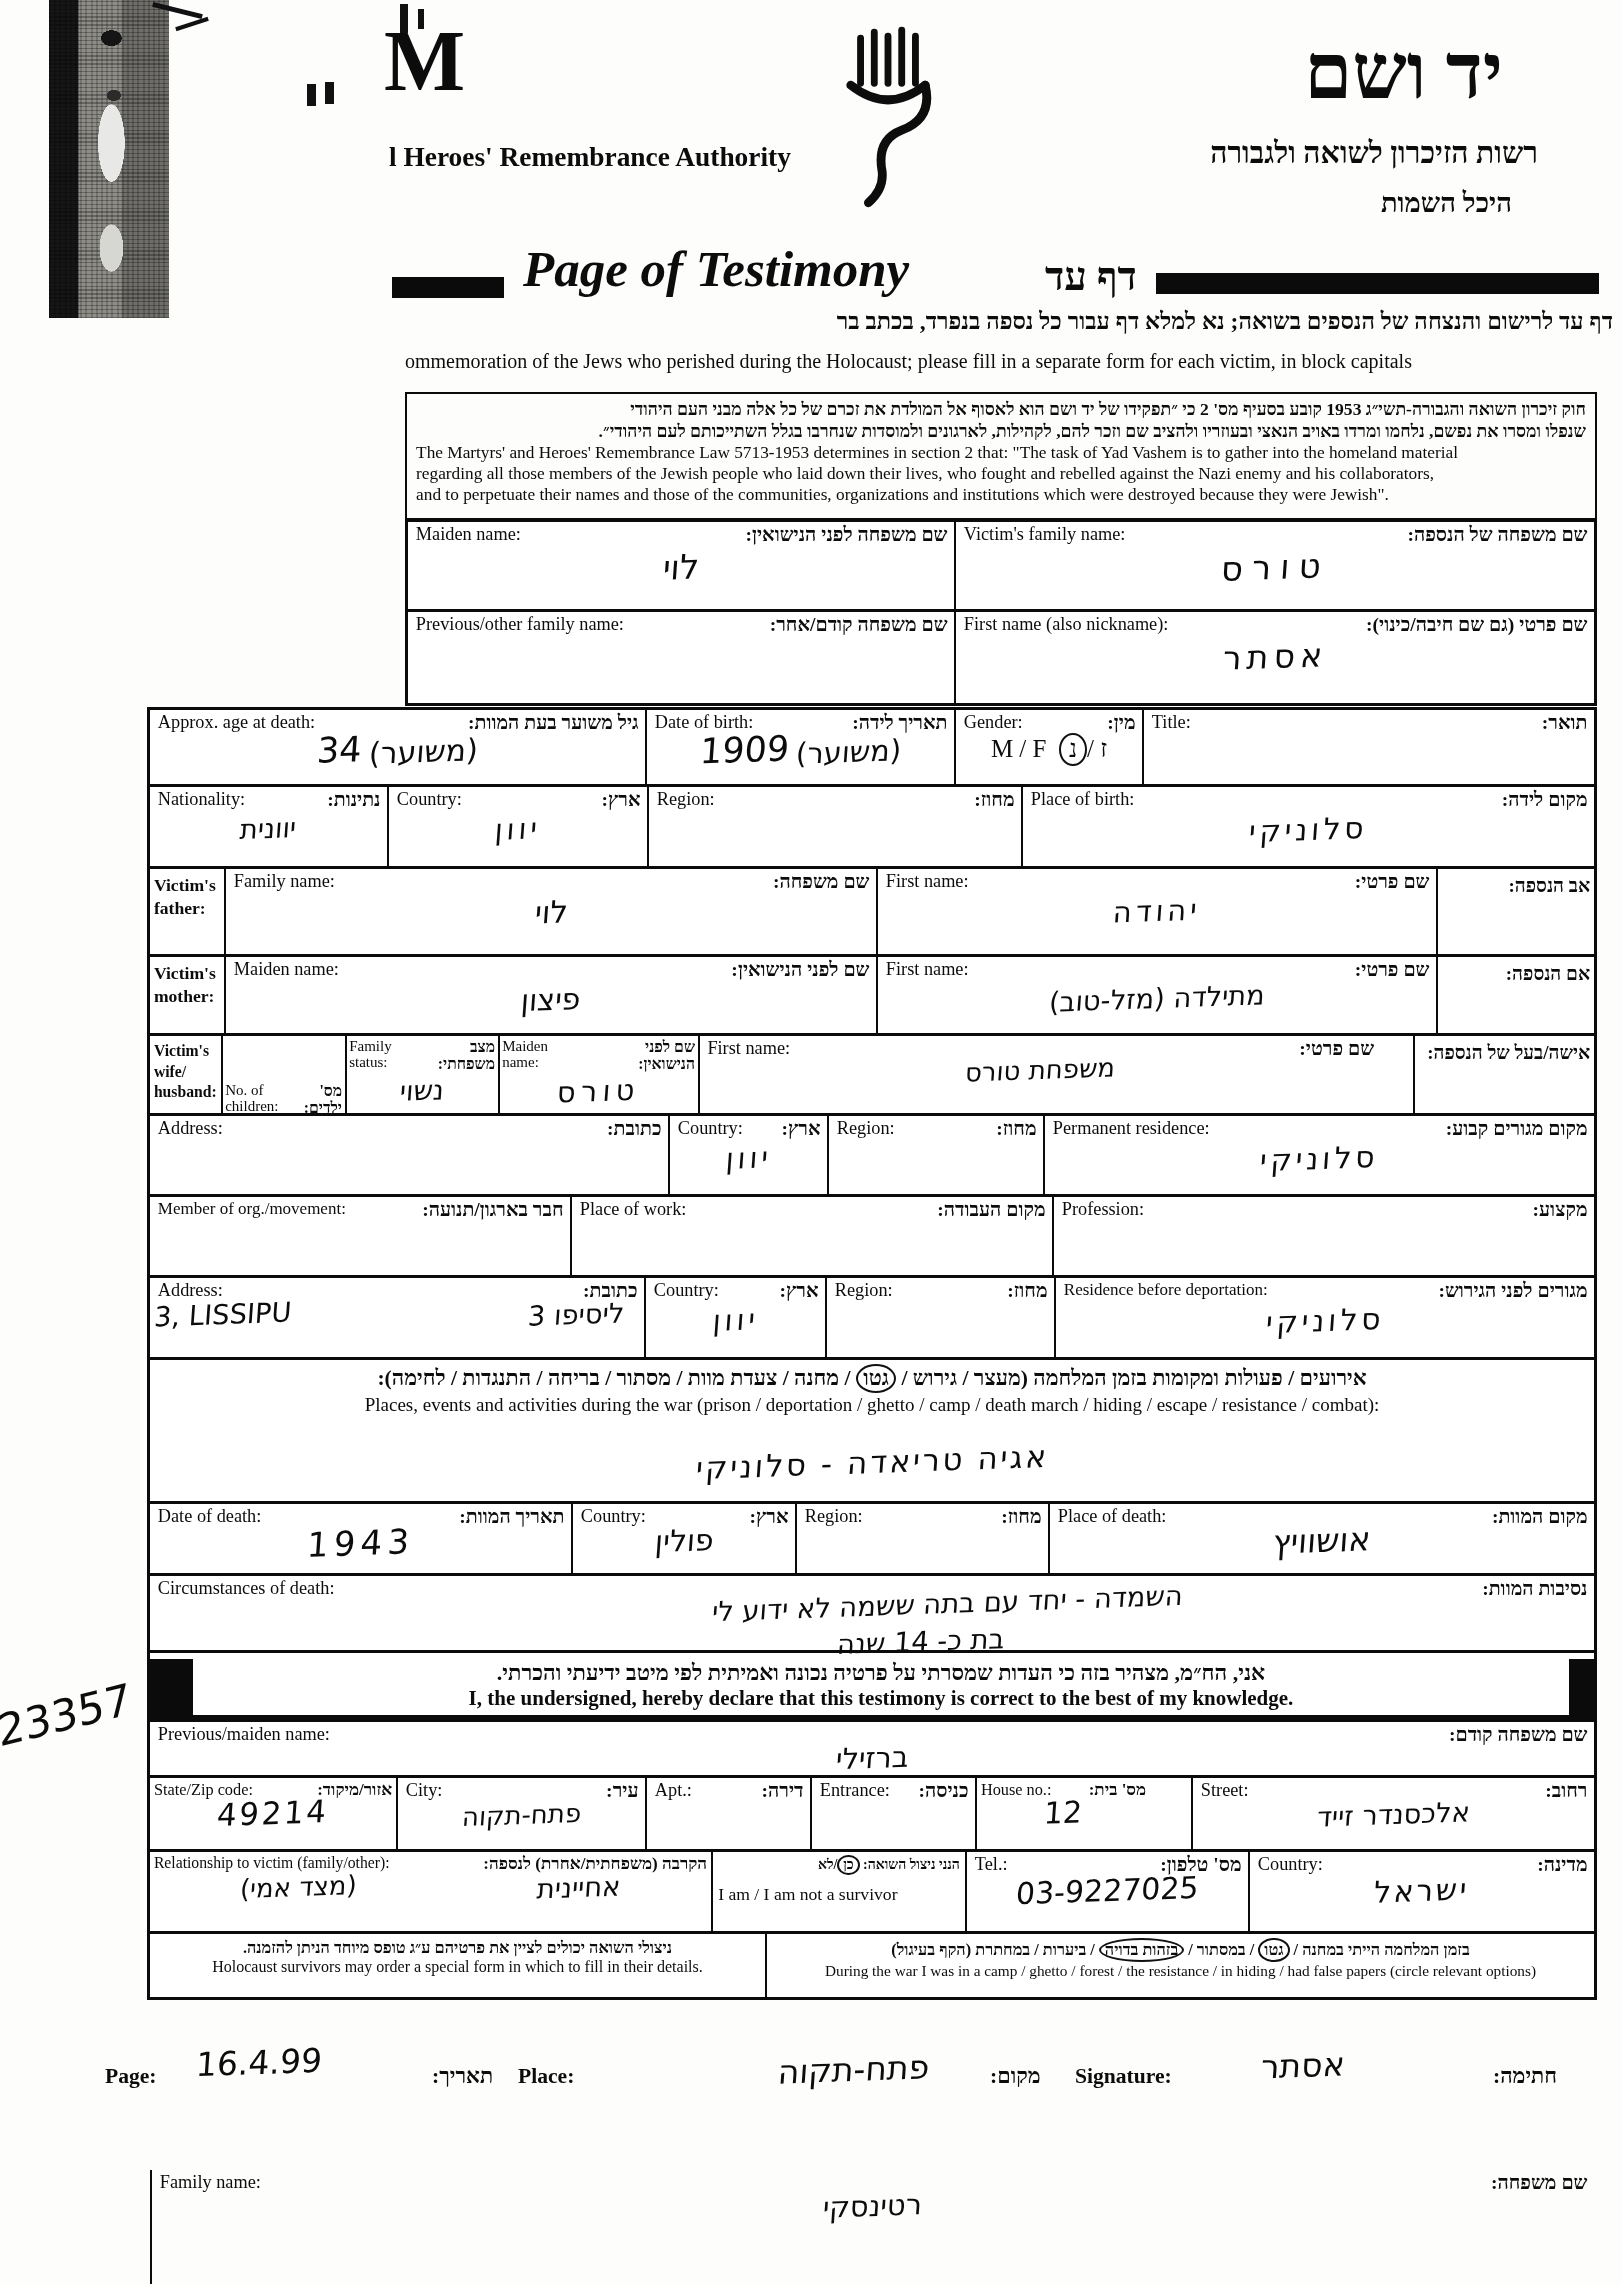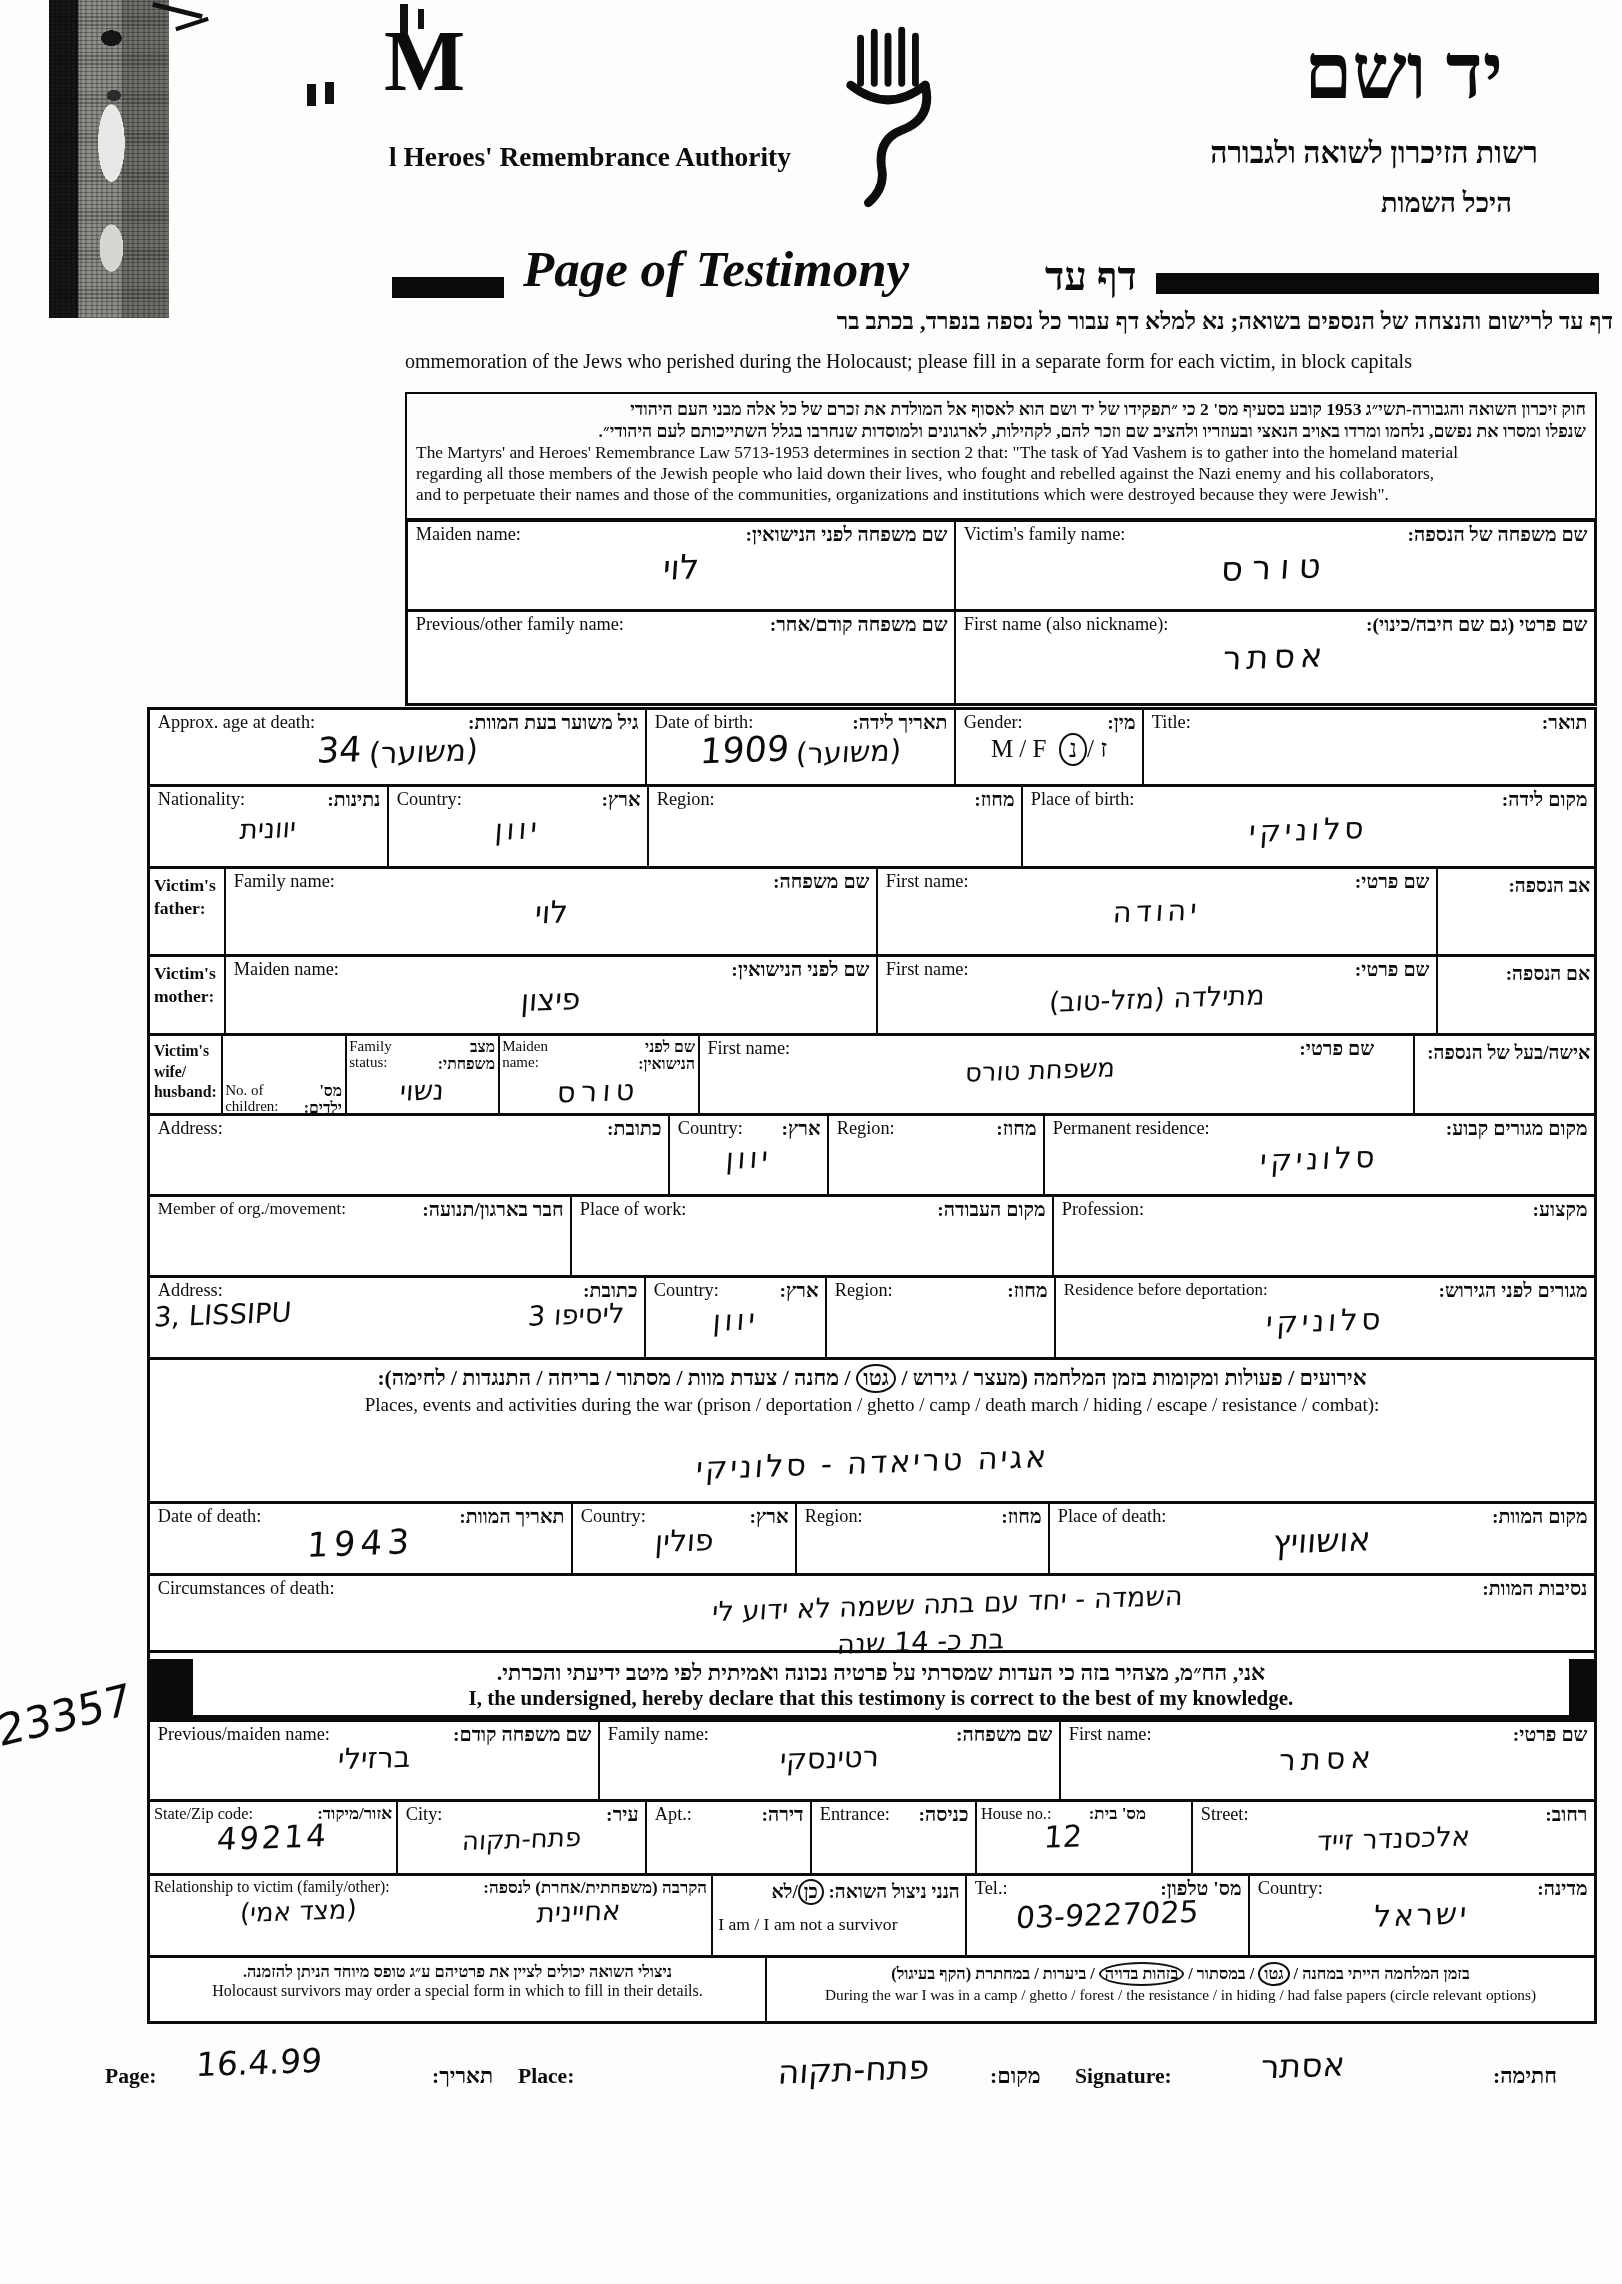--- a/index.html
+++ b/index.html
@@ -430,21 +430,21 @@
     </div>
   </div>
 
   <div class="row decl" style="height:63px;display:block;">
     <div class="decl-inner">
       <div class="decl-he">אני, הח״מ, מצהיר בזה כי העדות שמסרתי על פרטיה נכונה ואמיתית לפי מיטב ידיעתי והכרתי.</div>
       <div class="decl-en">I, the undersigned, hereby declare that this testimony is correct to the best of my knowledge.</div>
     </div>
   </div>
 
-  <div class="row" style="height:80px;">
+  <div class="row" style="height:56px;flex-direction:column;">
     <div class="cell" style="flex:0 0 448px;">
       <div class="lab">
           <span class="en">Previous/maiden name:</span>
           <span class="heb">שם משפחה קודם:</span>
         </div>
       <div class="val" style="margin-top:-5.2px;"><span class="hw" style="font-size:29px;">ברזילי</span></div>
     </div>
     <div class="cell" style="flex:0 0 461px;">
       <div class="lab">
           <span class="en">Family name:</span>
@@ -509,21 +509,21 @@
       <div class="lab" style="padding:3.3px 3.9px 0 3.9px;">
           <span class="en" style="font-size:15.7px;">Relationship to victim (family/other):</span>
           <span class="heb" style="font-size:17px;">הקרבה (משפחתית/אחרת) לנספה:</span>
         </div>
       <div style="display:flex;justify-content:space-around;margin-top:-1.3px;">
         <span class="hw" dir="rtl" style="font-size:26px;">(מצד אמי)</span>
         <span class="hw" dir="rtl" style="font-size:27.4px;">אחיינית</span>
       </div>
     </div>
     <div class="cell" style="flex:0 0 254px;">
-      <div class="heb" dir="rtl" style="font-size:19px;font-weight:bold;padding:3.3px 5.2px 0 0;text-align:right;">
+      <div class="heb" dir="rtl" style="font-size:14px;font-weight:bold;padding:3.3px 5.2px 0 0;text-align:right;">
         <span>הנני ניצול השואה:</span>
         <span class="circ" style="padding:0 3.9px;">כן</span><span>/</span><span>לא</span>
       </div>
       <div style="font-size:17.6px;padding:9.1px 0 0 5.2px;">I am / I am not a survivor</div>
     </div>
     <div class="cell" style="flex:0 0 283px;">
       <div class="lab">
           <span class="en">Tel.:</span>
           <span class="heb">מס' טלפון:</span>
         </div>

